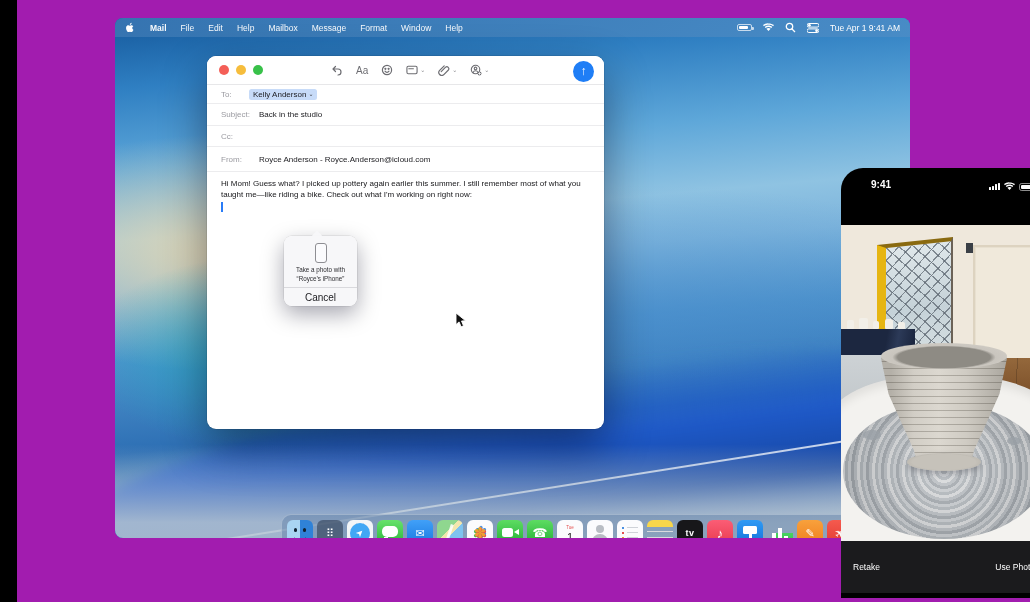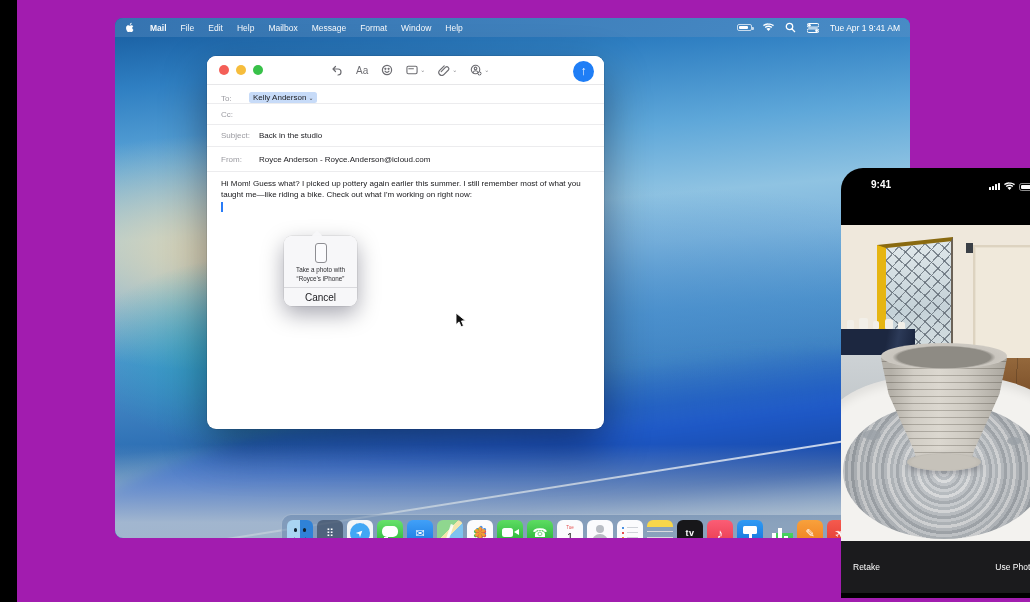--- a/index.html
+++ b/index.html
@@ -43,21 +43,21 @@
   .cticons{position:absolute;left:124px;display:flex;align-items:center;gap:13px;color:#6d6d72;}
   .cti{display:flex;align-items:center;gap:2px;}
   .cti svg{width:12px;height:12px;stroke:#6d6d72;fill:none;stroke-width:1.3;}
   .cti .aa{font-size:10px;color:#6d6d72;}
   .chev{font-size:6px;color:#8a8a8e;line-height:1;}
   .send{position:absolute;right:10px;top:4.5px;width:21px;height:21px;border-radius:50%;background:#1f7ef6;color:#fff;
     display:flex;align-items:center;justify-content:center;font-size:12px;font-weight:bold;}
   .crow{position:relative;display:flex;align-items:center;border-bottom:1px solid #ececee;padding-left:14px;}
   .crow .lab{font-size:8px;color:#9a9aa0;width:18px;}
   .crow.subject .lab,.crow.from .lab{width:28px;}
-  .row-to{height:19px;align-items:flex-end;} .row-cc{height:21px;} .row-subject{height:22px;} .row-from{height:25px;}
+  .row-to{height:19px;} .row-cc{height:21px;} .row-subject{height:22px;} .row-from{height:25px;}
   .token{margin-left:10px;background:#c7dbf8;border-radius:2.5px;padding:1px 4px;font-size:8px;color:#1b1b1f;display:flex;align-items:center;gap:2px;}
   .token .chev{color:#3b3b40;}
   .val{margin-left:10px;font-size:8px;color:#1b1b1f;}
   .cbody{position:relative;padding:6px 22px 0 14px;font-size:8px;line-height:1.4;color:#17171a;}
   .caret{position:absolute;left:14px;top:146px;width:1.5px;height:10px;background:#2a7cf7;}
 
   
   .popover{position:absolute;left:267px;top:236px;width:73px;height:70px;background:rgba(247,247,249,.97);border-radius:8px;
     box-shadow:0 8px 22px rgba(0,0,30,.35),0 0 0 .5px rgba(0,0,0,.12);z-index:8;text-align:center;}
   .popover:before{content:"";position:absolute;left:27px;top:-6px;border-left:6px solid transparent;border-right:6px solid transparent;border-bottom:7px solid rgba(247,247,249,.97);}
@@ -325,26 +325,26 @@
         </div>
     </div>
 
     <div class="crow row-to">
       <span class="lab">To:</span>
       <span class="token">
         <span>Kelly Anderson</span>
           <span class="chev">⌄</span>
       </span>
     </div>
-    <div class="crow row-cc">
-      <span class="lab">Cc:</span>
-    </div>
     <div class="crow row-subject subject">
       <span class="lab">Subject:</span>
       <span class="val">Back in the studio</span>
+    </div>
+    <div class="crow row-cc">
+      <span class="lab">Cc:</span>
     </div>
     <div class="crow row-from from">
       <span class="lab">From:</span>
       <span class="val">Royce Anderson - Royce.Anderson@icloud.com</span>
     </div>
 
     <div class="cbody">Hi Mom! Guess what? I picked up pottery again earlier this summer. I still remember most of what you taught me—like riding a bike. Check out what I'm working on right now:</div>
     <div class="caret"></div>
   </div>
 

